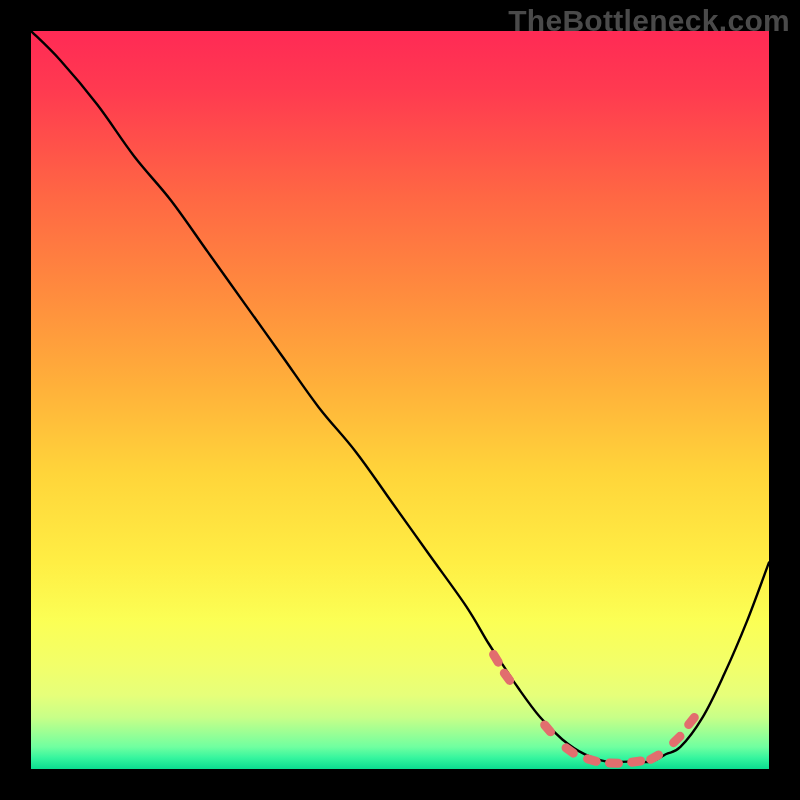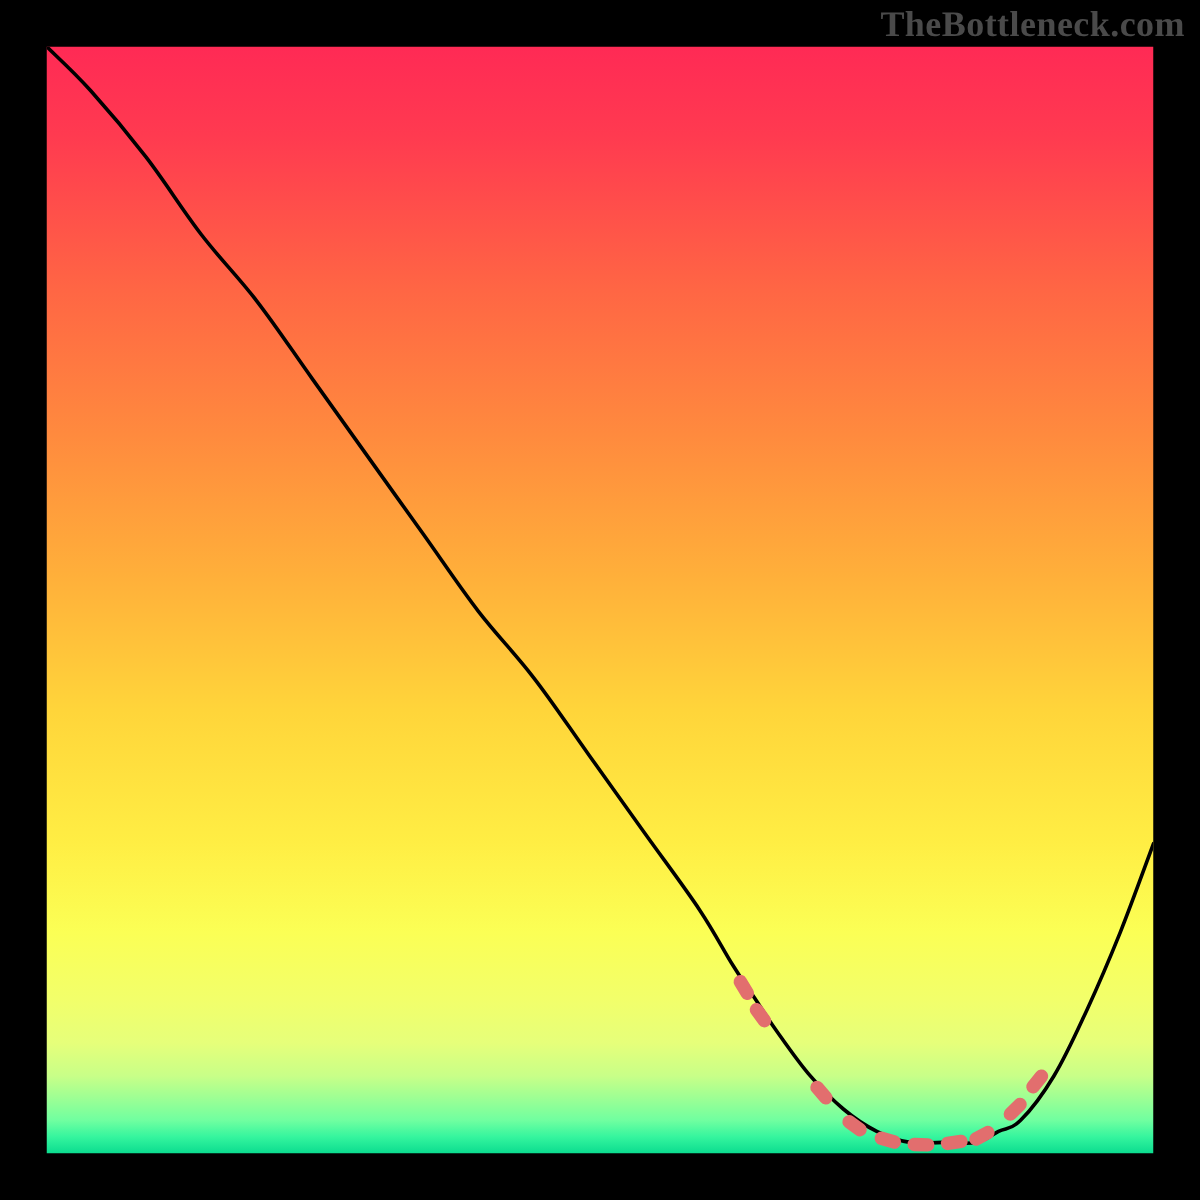--- a/index.html
+++ b/index.html
@@ -15,25 +15,24 @@
     position: relative;
     width: 800px;
     height: 800px;
     background: #000;
   }
   .watermark {
     position: absolute;
     top: 4px;
     right: 10px;
     color: #4a4a4a;
-    font-size: 24px;
+    font-size: 30px;
     font-weight: 600;
     letter-spacing: 0.3px;
     z-index: 10;
-    font-family: Liberation Serif, serif;
   }
   .plot-area {
     position: absolute;
     left: 31px;
     top: 31px;
     width: 738px;
     height: 738px;
     overflow: hidden;
   }
   .gradient {

